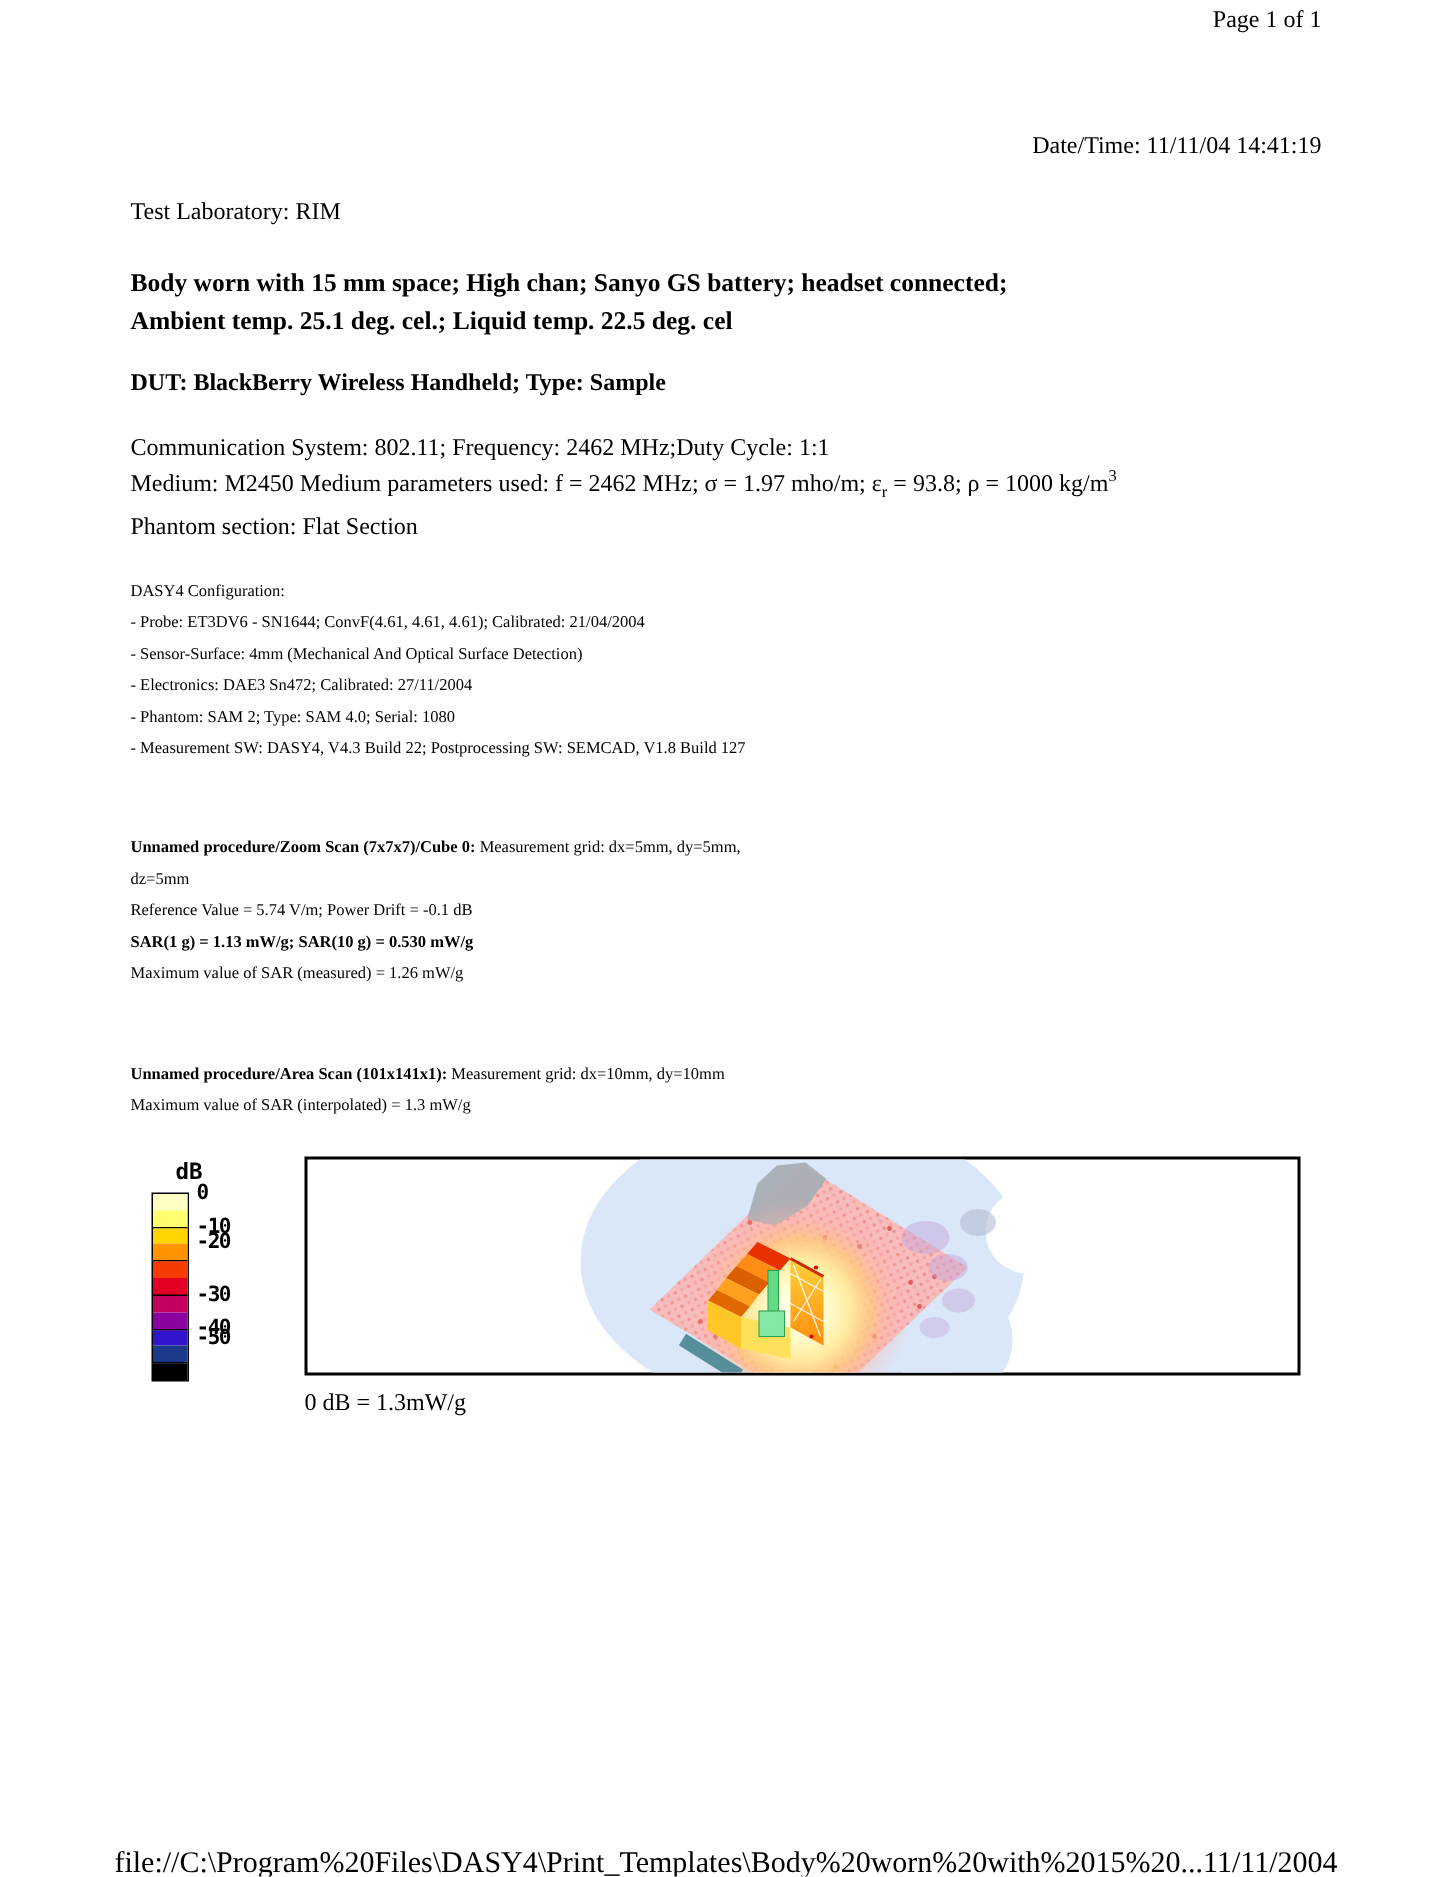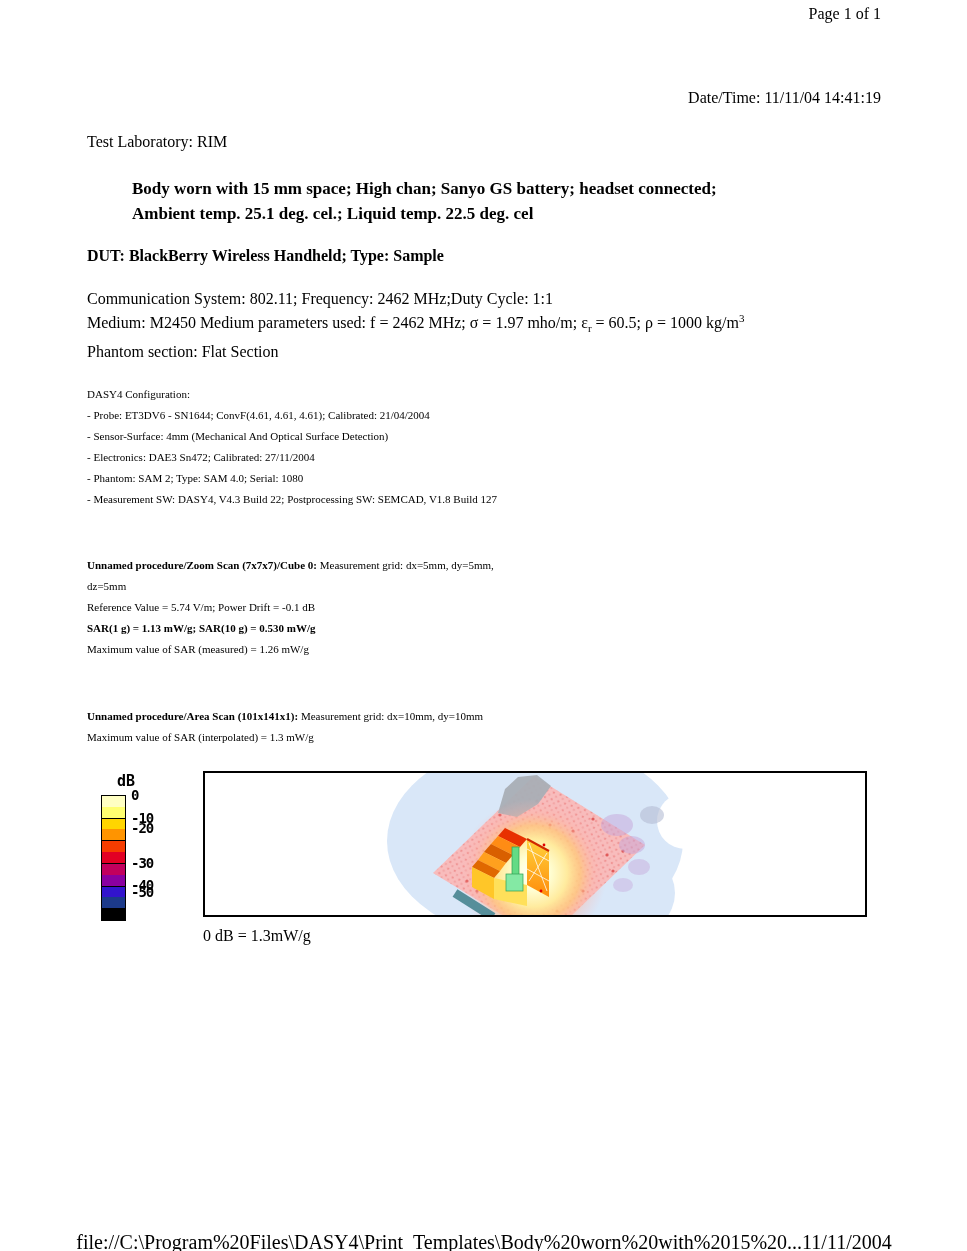--- a/index.html
+++ b/index.html
@@ -5,21 +5,21 @@
   html,body{margin:0;padding:0;}
   body{
     width:967px;height:1251px;position:relative;background:#ffffff;
     font-family:"Liberation Serif", serif;color:#000;overflow:hidden;
   }
   .abs{position:absolute;}
   .txt{font-size:16px;line-height:21px;white-space:pre;}
   .b{font-weight:bold;}
   sub.sm,sup.sm{font-size:11px;line-height:0;}
   .block{font-size:11px;line-height:21px;}
-  .title{font-size:17px;line-height:25px;font-weight:bold;width:780px;margin-left:45px;}
+  .title{font-size:17px;line-height:25px;font-weight:bold;width:780px;}
   
   .legend{left:101px;top:772px;width:80px;height:160px;}
   .legend-unit{position:absolute;left:16px;top:0;font-family:"DejaVu Sans Mono",monospace;font-weight:bold;font-size:15px;}
   .colorbar{position:absolute;left:0;top:23px;width:23px;height:124px;border:1px solid #000;display:flex;flex-direction:column;}
   .colorbar div{flex:1;}
   .tick{position:absolute;left:30px;font-family:"DejaVu Sans Mono",monospace;font-weight:bold;font-size:14px;letter-spacing:-1px;white-space:nowrap;}
   .tick:nth-of-type(1){top:15px;}
   .tick:nth-of-type(2){top:38px;}
   .tick:nth-of-type(3){top:48px;}
   .tick:nth-of-type(4){top:83px;}
@@ -37,21 +37,21 @@
 <div class="abs txt" style="top:131px;left:87px;">Test Laboratory: RIM</div>
 
 <div class="abs title" style="top:176px;left:87px;">
   <div>Body worn with 15 mm space; High chan; Sanyo GS battery; headset connected;</div>
   <div>Ambient temp. 25.1 deg. cel.; Liquid temp. 22.5 deg. cel</div>
 </div>
 
 <div class="abs txt b" style="top:245px;left:87px;">DUT: BlackBerry Wireless Handheld; Type: Sample</div>
 
 <div class="abs txt" style="top:288px;left:87px;">Communication System: 802.11; Frequency: 2462 MHz;Duty Cycle: 1:1</div>
-<div class="abs txt" style="top:312px;left:87px;"><span>Medium: M2450 Medium parameters used: f = 2462 MHz; σ = 1.97 mho/m; ε</span><sub class="sm">r</sub><span> = 60.5; ρ = 1000 kg/m</span><sup class="sm">3</sup></div>
+<div class="abs txt" style="top:312px;left:87px;"><span>Medium: M2450 Medium parameters used: f = 2462 MHz; σ = 1.97 mho/m; ε</span><sub class="sm">r</sub><span> = 93.8; ρ = 1000 kg/m</span><sup class="sm">3</sup></div>
 <div class="abs txt" style="top:341px;left:87px;">Phantom section: Flat Section</div>
 
 <div class="abs block" style="top:384px;left:87px;">
   <div>DASY4 Configuration:</div>
   <div>- Probe: ET3DV6 - SN1644; ConvF(4.61, 4.61, 4.61); Calibrated: 21/04/2004</div>
   <div>- Sensor-Surface: 4mm (Mechanical And Optical Surface Detection)</div>
   <div>- Electronics: DAE3 Sn472; Calibrated: 27/11/2004</div>
   <div>- Phantom: SAM 2; Type: SAM 4.0; Serial: 1080</div>
   <div>- Measurement SW: DASY4, V4.3 Build 22; Postprocessing SW: SEMCAD, V1.8 Build 127</div>
 </div>

